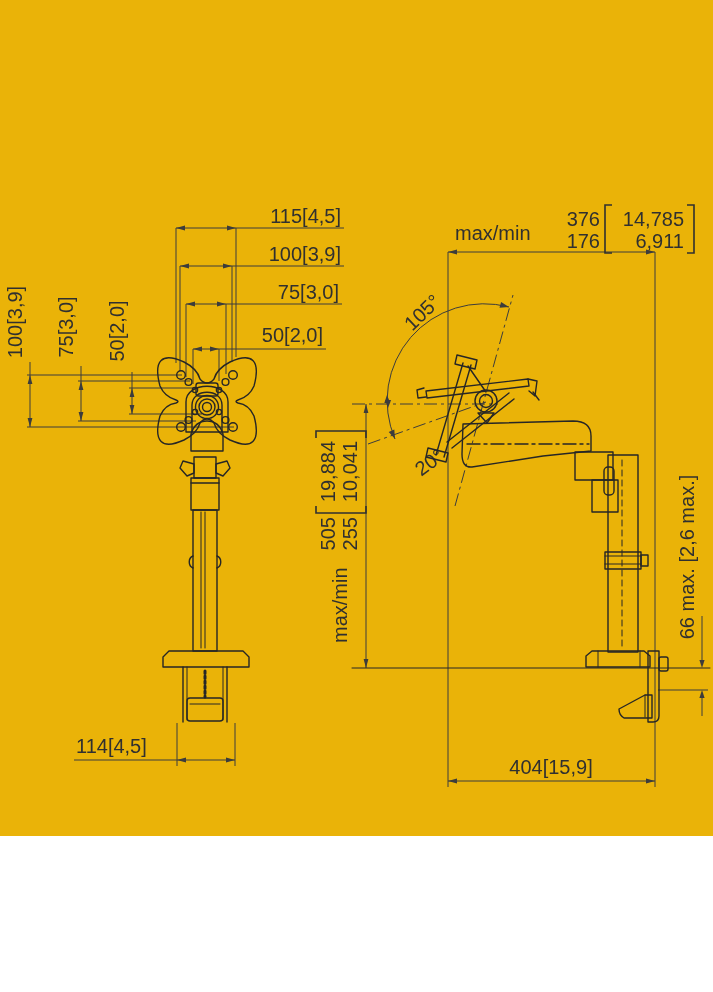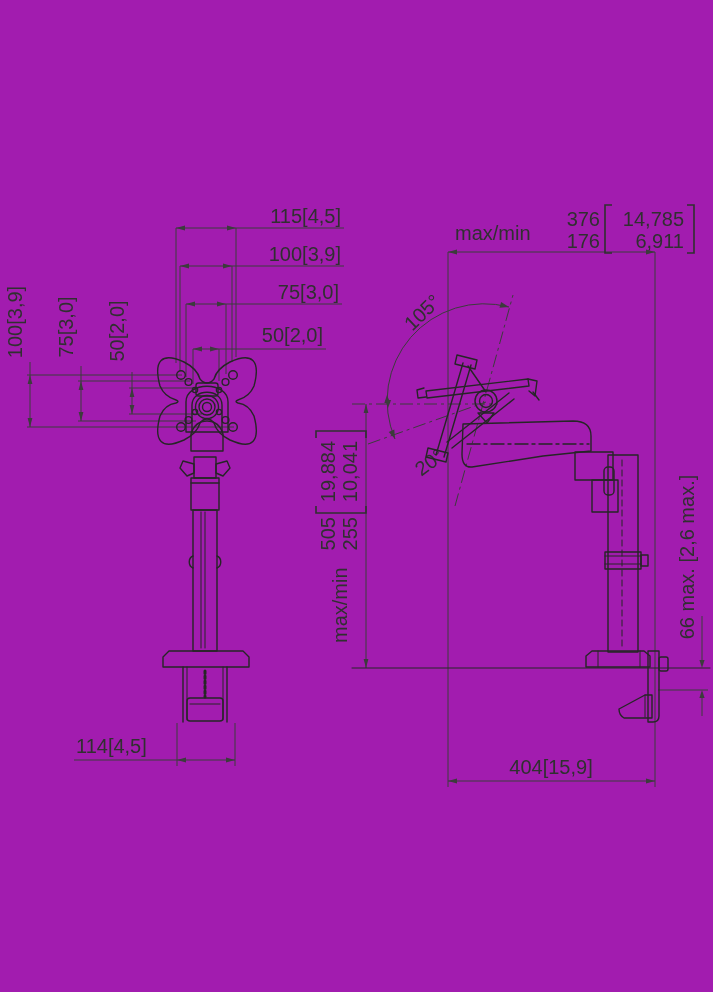--- a/index.html
+++ b/index.html
@@ -1,16 +1,16 @@
 <!DOCTYPE html>
 <html><head>
 <meta charset="utf-8">
 <style>
   html,body{margin:0;padding:0;background:#fff;}
-  .canvas{position:relative;width:713px;height:992px;background:#a21caf;overflow:hidden;}
+  .canvas{position:relative;width:713px;height:836px;background:#eab308;overflow:hidden;}
   svg text{font-family:"Liberation Sans",sans-serif;font-size:20px;fill:#303030;}
   
   .dim line,.dim path.dl{stroke:#3c3c3c;stroke-width:1;fill:none;}
   .arw{fill:#3c3c3c;stroke:none;}
   .cdl{stroke:#3c3c3c;stroke-width:1;fill:none;stroke-dasharray:13 4 3 4;}
   
   .obj line,.obj path,.obj rect,.obj circle{stroke:#262626;stroke-width:1.4;fill:none;stroke-linejoin:round;stroke-linecap:round;}
   .wf{fill:#ffffff;}
   .df{fill:#1d1d1d;stroke:none !important;}
   .hid{stroke-dasharray:6 4;stroke-width:1 !important;}

